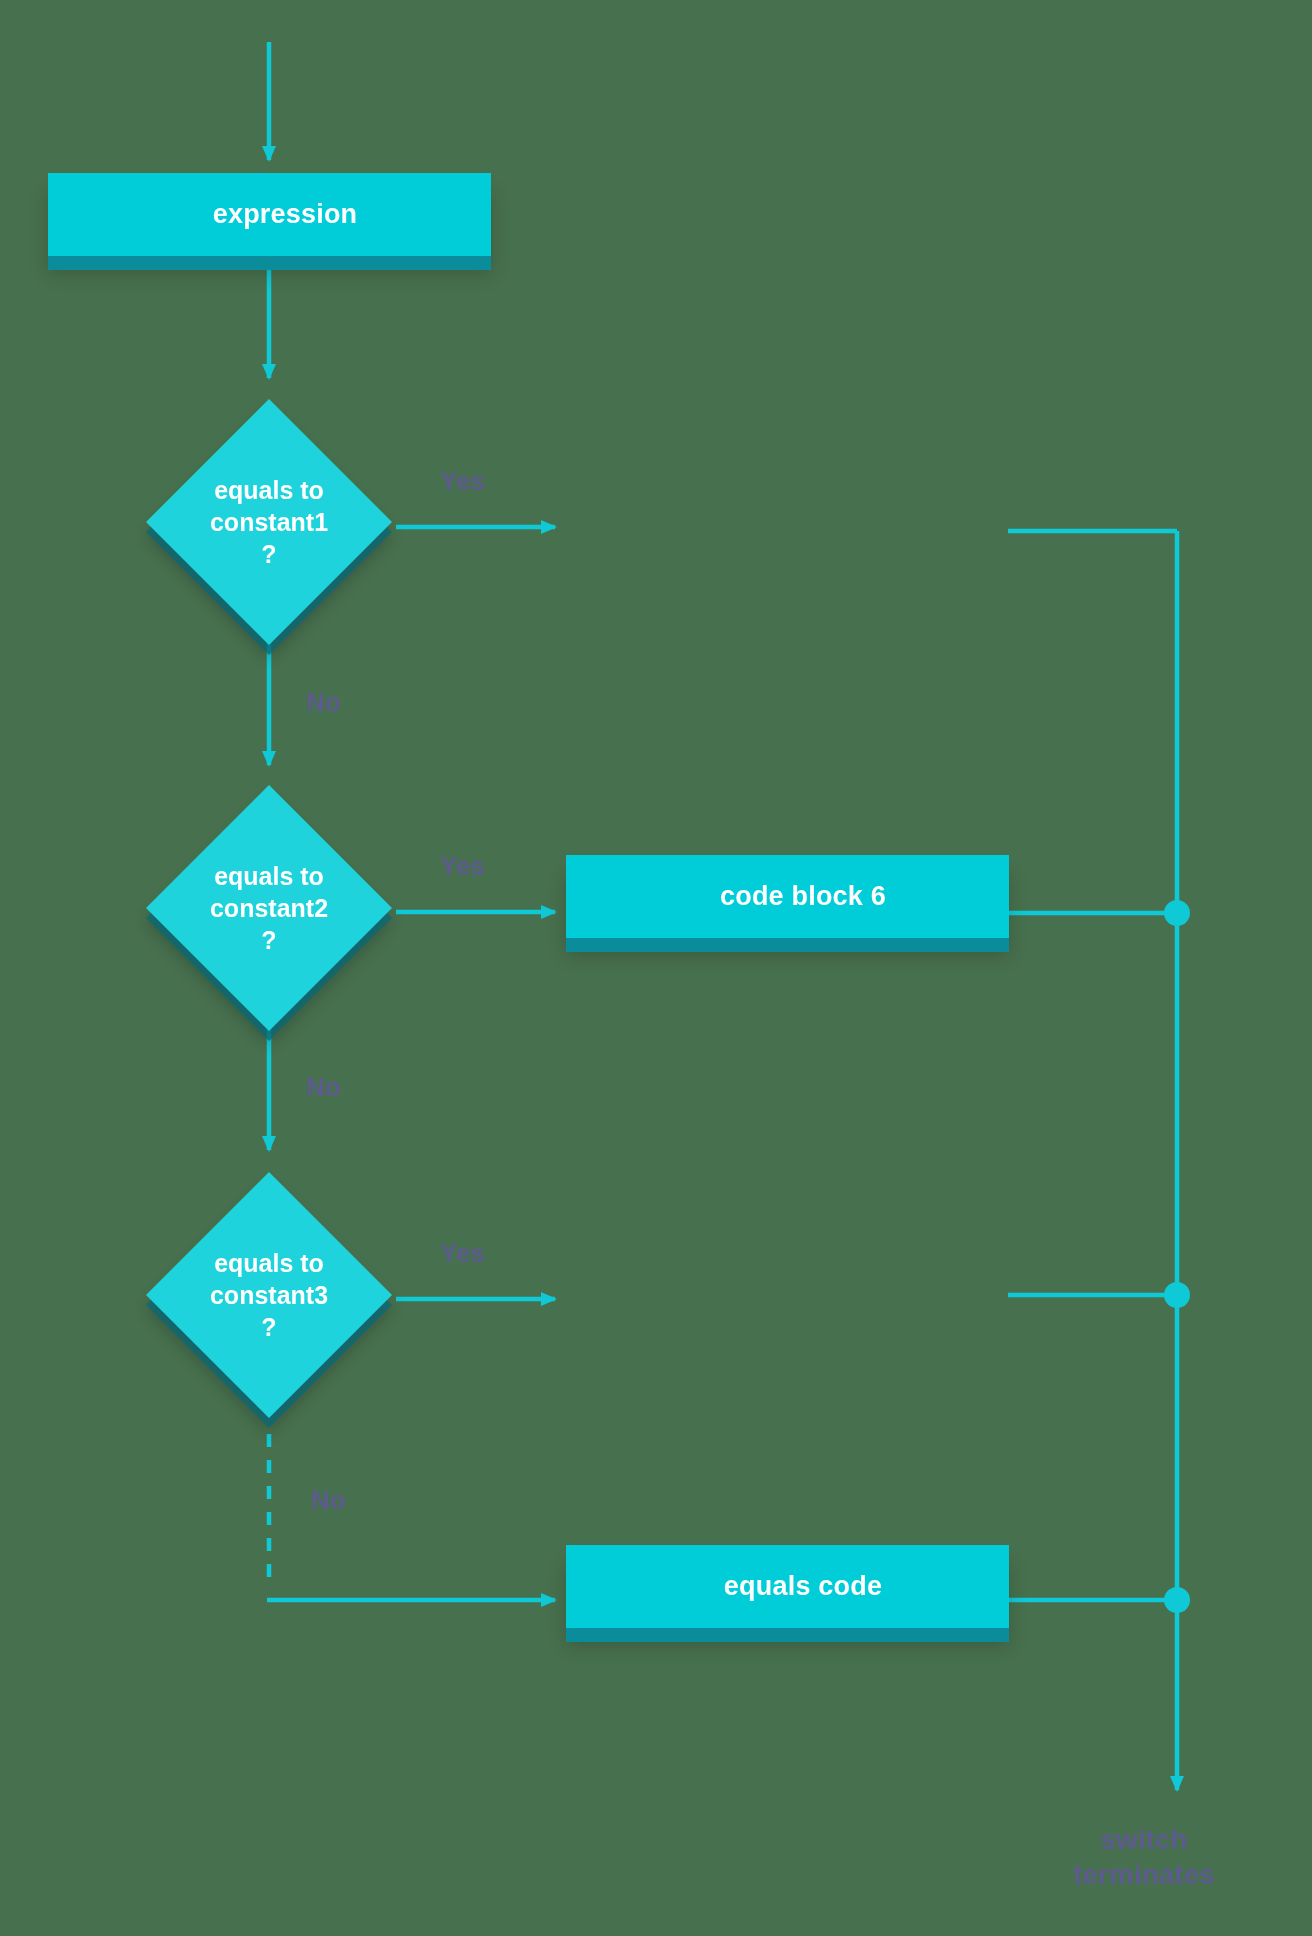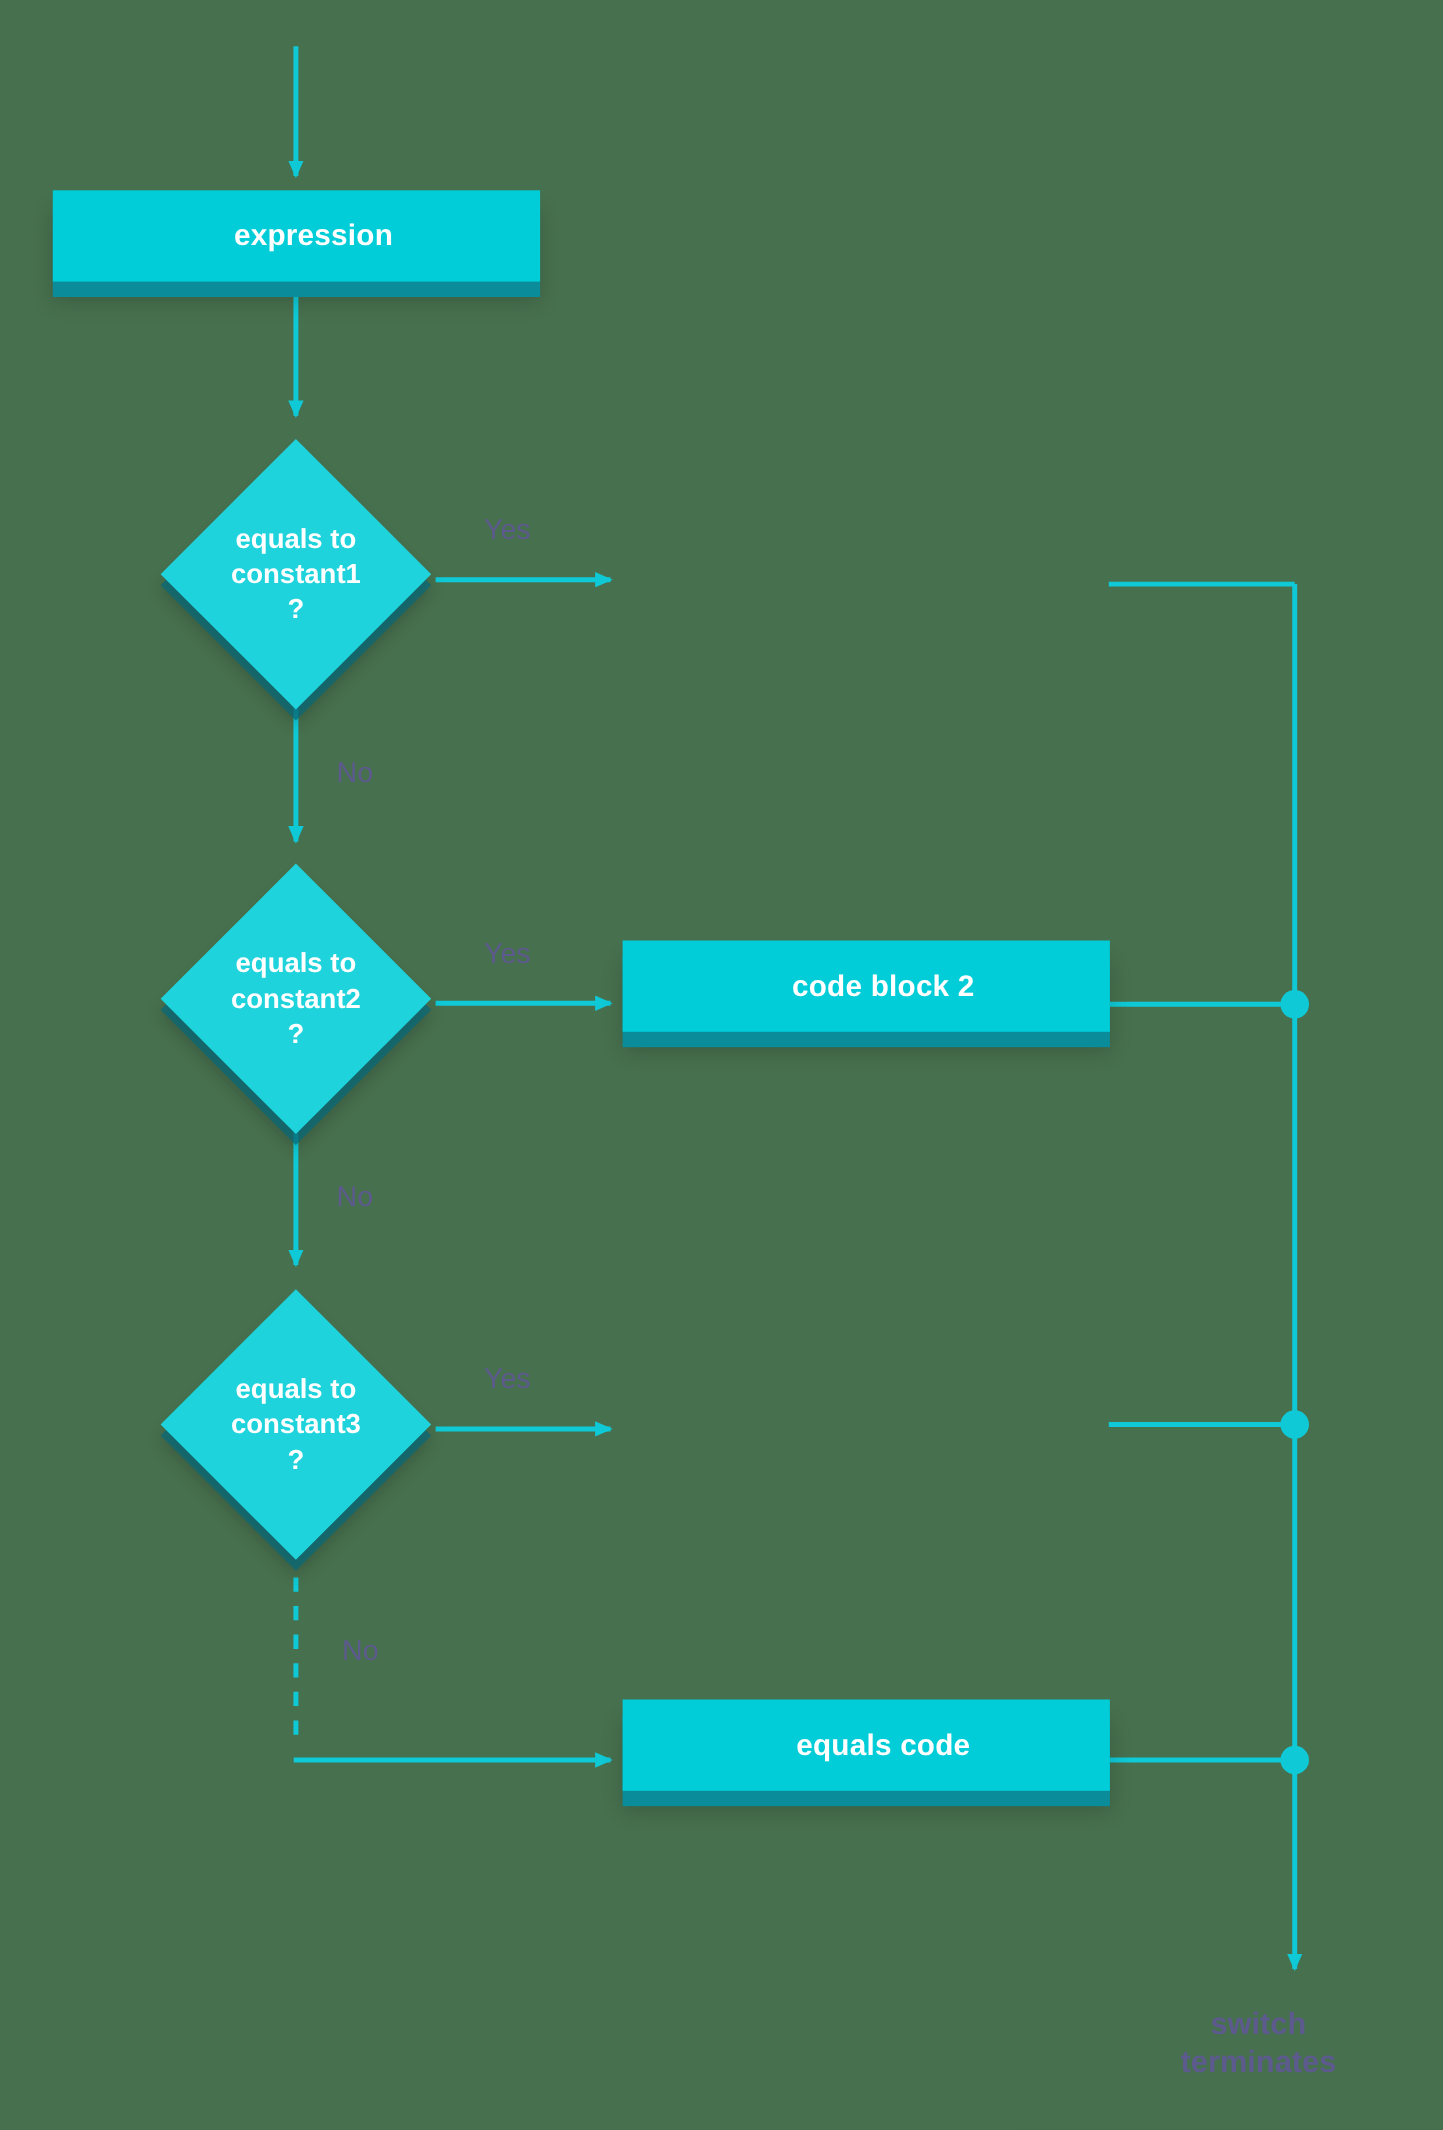--- a/index.html
+++ b/index.html
@@ -68,21 +68,21 @@
     font-weight: bold;
     font-size: 25px;
     line-height: 1.28;
     text-align: center;
     white-space: pre-line;
   }
   
   .edge-label {
     position: absolute;
     color: #5D5A8E;
-    font-weight: normal;
+    font-weight: bold;
     font-size: 26px;
     white-space: pre-line;
     text-align: center;
     line-height: 1.22;
   }
   .terminal-label {
     position: absolute;
     color: #5D5A8E;
     font-weight: bold;
     font-size: 28px;
@@ -156,21 +156,21 @@
 
   <div class="diamond-wrap" style="left:146px; top:1172px; width:246px; height:246px;">
     <div class="diamond-shape"></div>
     <div class="label">equals to
 constant3
 ?</div>
   </div>
 
 
   <div class="box" style="left:566px; top:855px; width:443px; height:83px;">
-    <span class="label">code block 2</span>
+    <span class="label">code block 6</span>
   </div>
 
 
   <div class="box" style="left:566px; top:1545px; width:443px; height:83px;">
     <span class="label">equals code</span>
   </div>
 
   <div class="edge-label" style="left:440px; top:466px;">Yes</div>
   <div class="edge-label" style="left:306px; top:687px;">No</div>
 

